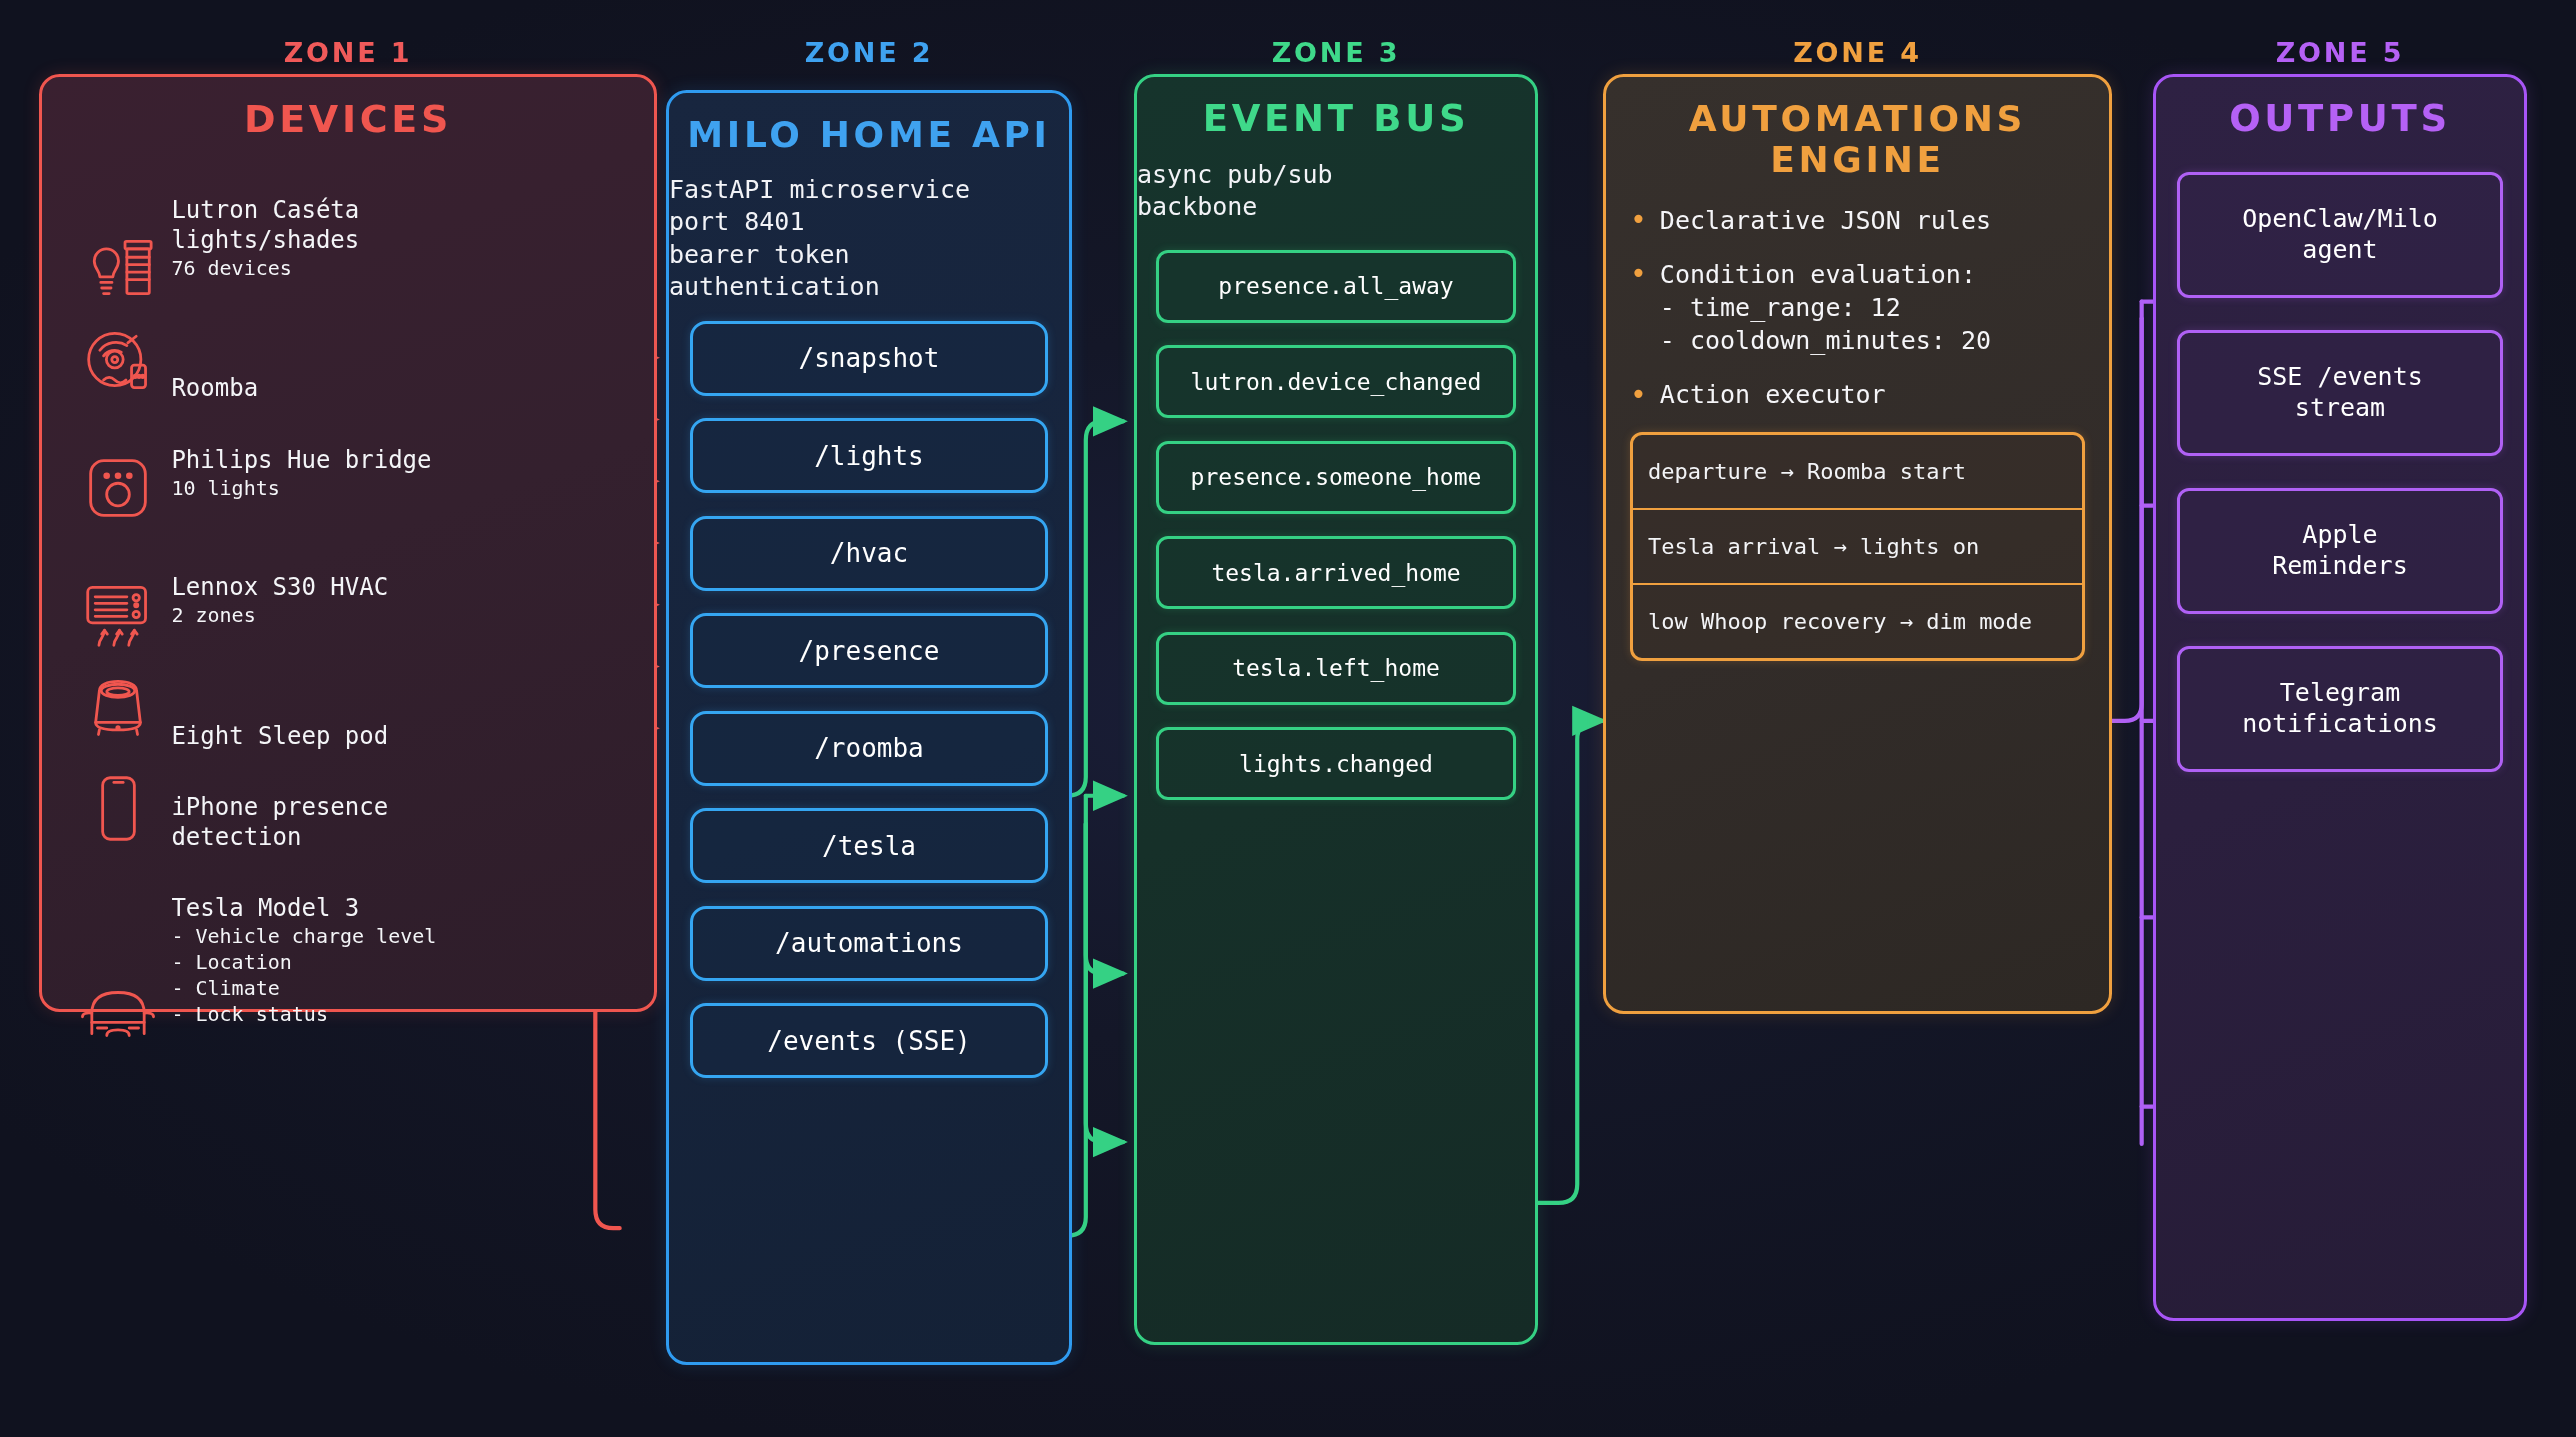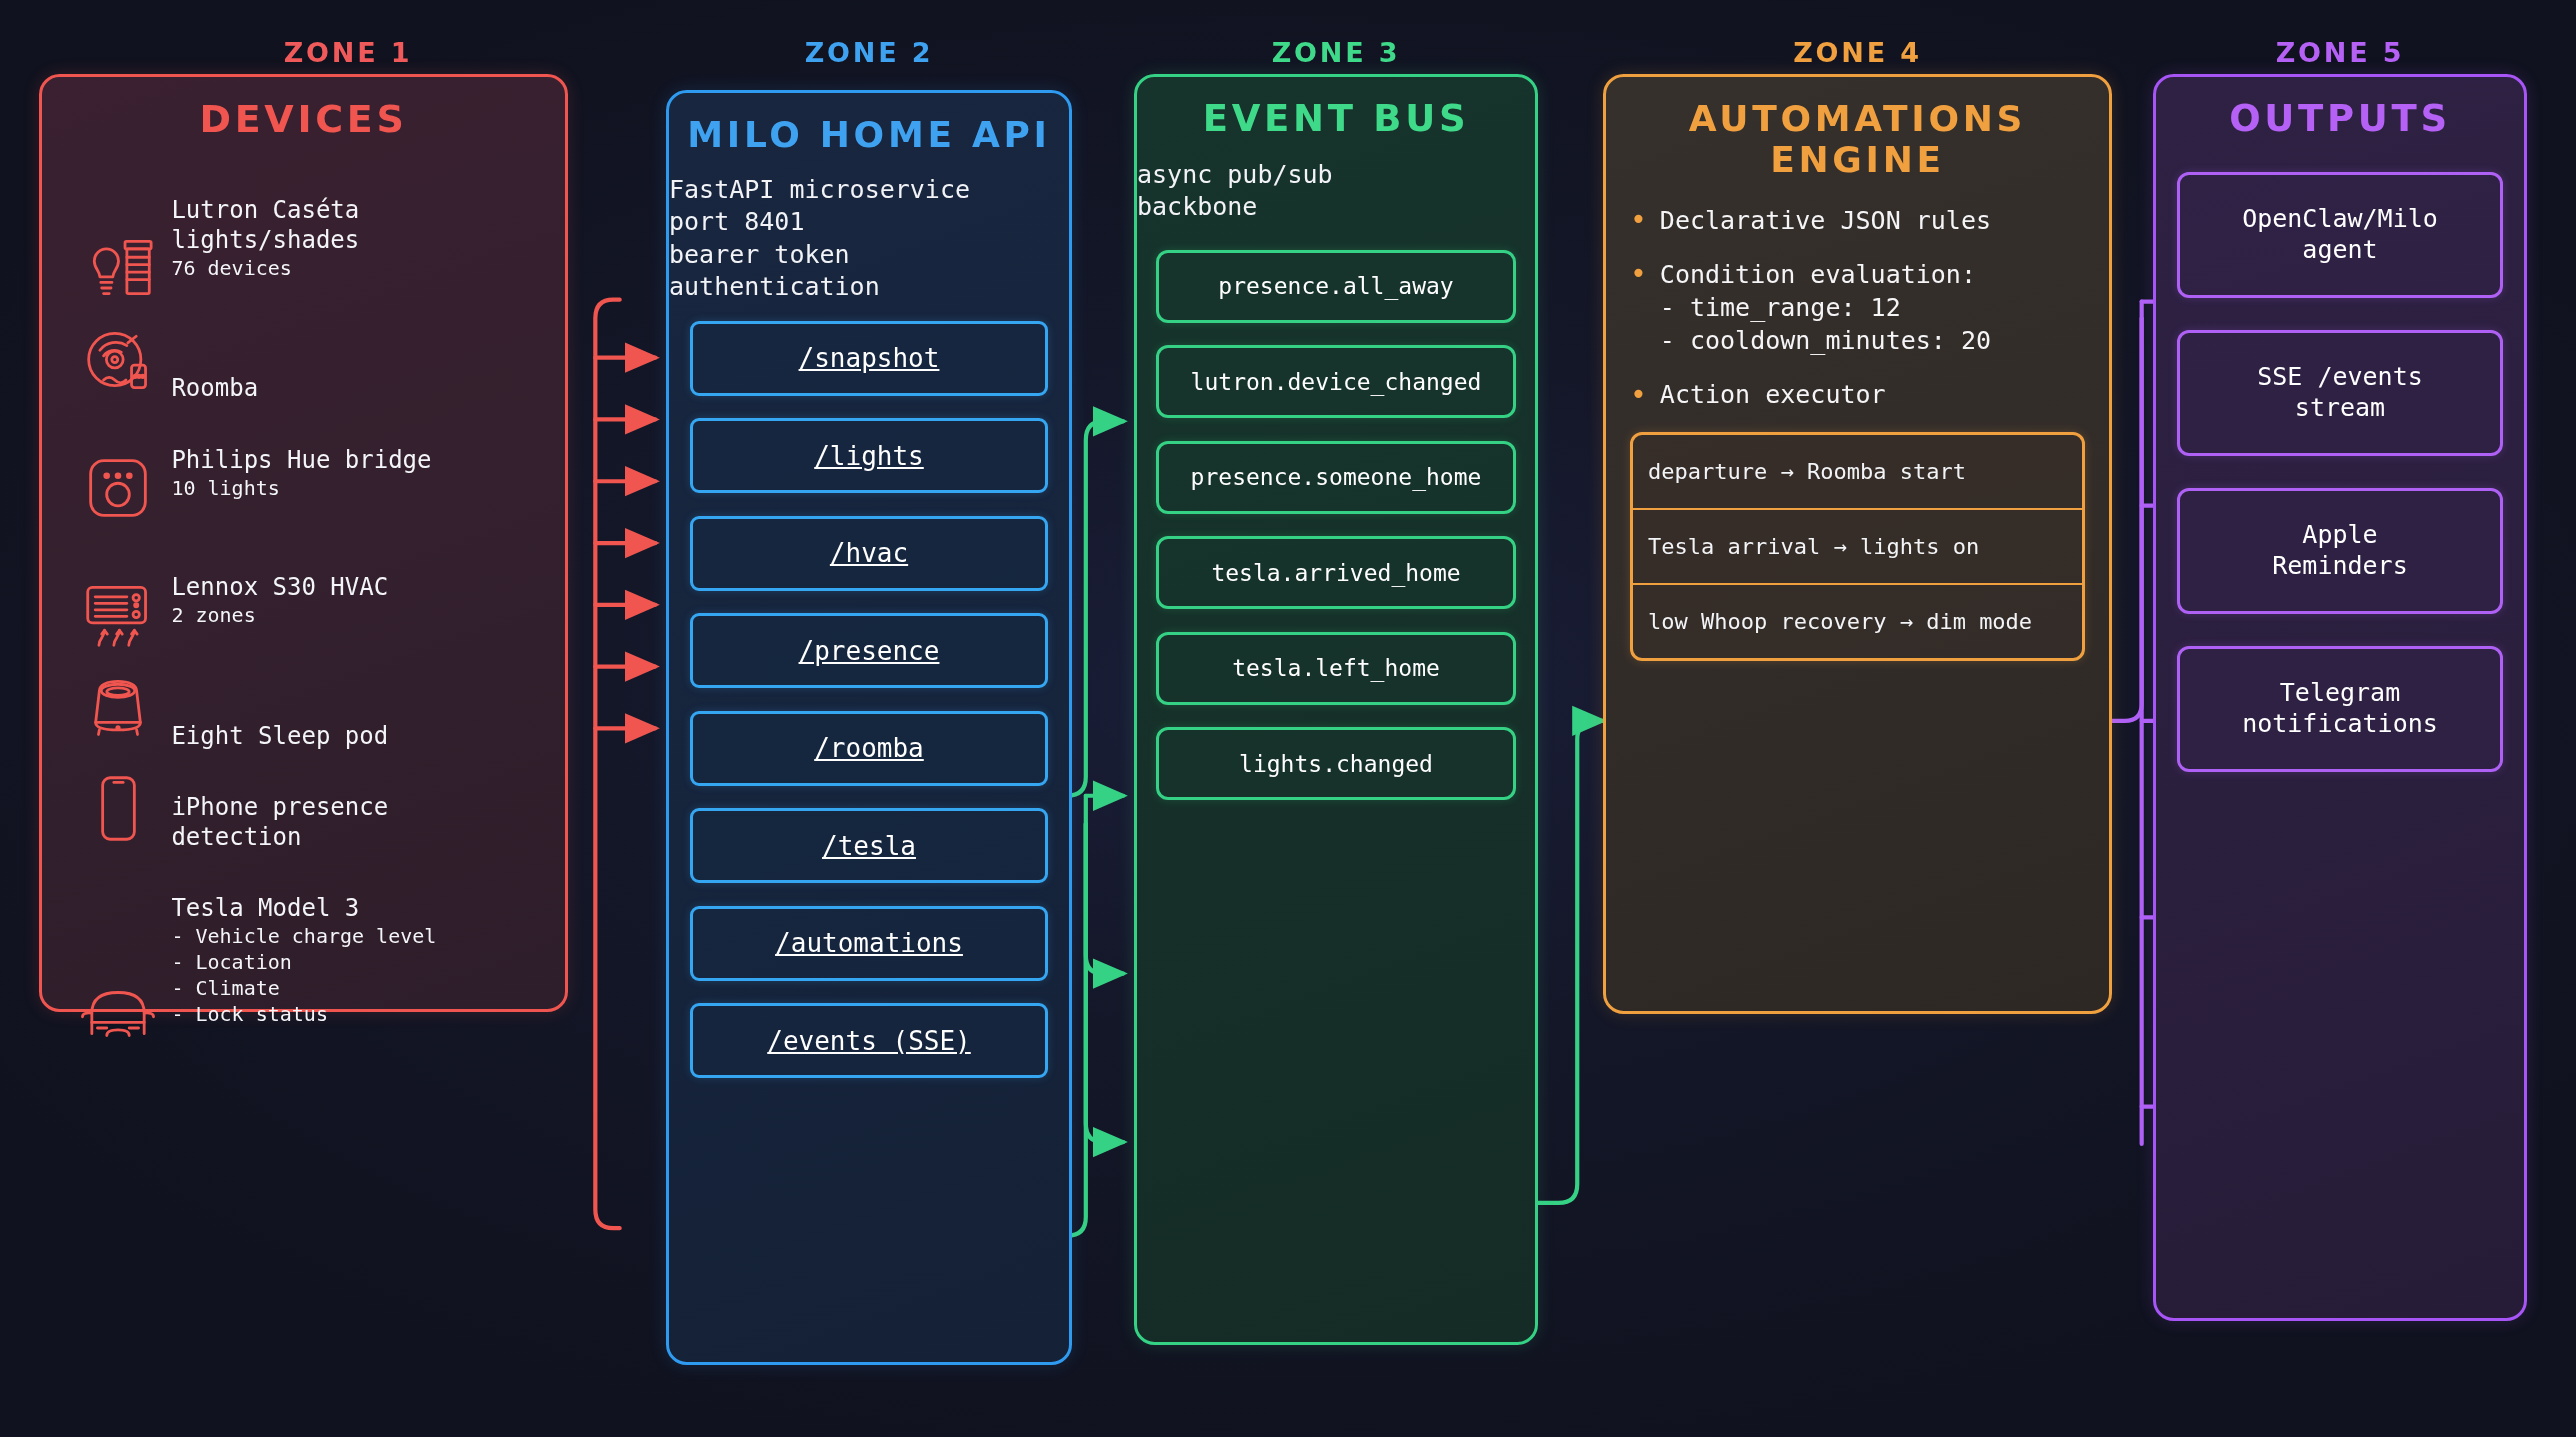--- a/index.html
+++ b/index.html
@@ -46,21 +46,21 @@
     font-size:25px;
     line-height:1.30;
     margin-top:19px;
     white-space:pre-line;
   }
 
   
   #zone1{left:39px;top:37px;width:618px;}
   #z1-label{color:#f05a5a;}
   #panel1{
-    top:37px;width:529px;height:938px;
+    top:37px;width:618px;height:938px;
     border-color:#f0564f;
     background:linear-gradient(160deg,#3a2030 0%,#34202e 50%,#2e1d2a 100%);
     box-shadow:0 0 17px rgba(240,86,79,.16);
   }
   #p1-title{color:#f0564f;}
   .dev-list{margin-top:20.6px;}
   .dev-row{display:flex;align-items:flex-end;padding:0 0 0 32px;margin-bottom:7.5px;}
   .dev-icon{width:88px;min-width:88px;height:86px;display:flex;align-items:center;justify-content:center;}
   .dev-text{color:#f4f5f8;font-size:24px;line-height:1.22;padding-left:9.4px;padding-top:5.6px;white-space:pre-line;}
   .dev-sub{font-size:20px;line-height:1.30;white-space:pre-line;display:block;}
@@ -71,27 +71,26 @@
   #panel2{
     top:37px;width:406px;height:1275px;
     border-color:#2f9bf0;
     background:linear-gradient(160deg,#18263f 0%,#16243c 55%,#142136 100%);
     box-shadow:0 0 17px rgba(47,155,240,.16);
     margin-top:16px;
   }
   #p2-title{color:#3fa2f0;font-size:36px;}
   .ep-list{margin-top:17px;padding:0 20.6px;}
   .endpoint{
-    border:3.3px solid #35a6f2;border-radius:9px;
+    border:3.3px solid #35a6f2;border-radius:16px;
     background:rgba(22,40,66,.55);
     color:#ffffff;font-size:26px;
     height:69px;display:flex;align-items:center;justify-content:center;
     margin-bottom:22.5px;
     box-shadow:0 0 8.4px rgba(53,166,242,.22);
-    text-decoration:underline;
   }
 
   
   #zone3{left:1134px;top:37px;width:404px;}
   #z3-label{color:#3fd98a;}
   #panel3{
     top:37px;width:404px;height:1271px;
     border-color:#35d184;
     background:linear-gradient(160deg,#16342c 0%,#163029 55%,#152b26 100%);
     box-shadow:0 0 17px rgba(53,209,132,.16);

